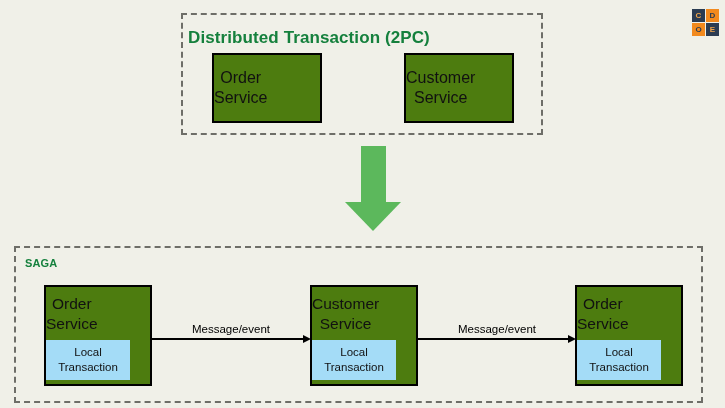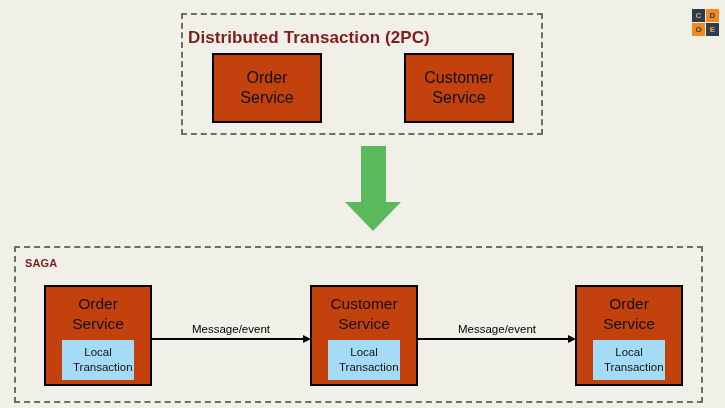--- a/index.html
+++ b/index.html
@@ -44,21 +44,21 @@
   
   .group {
     position: absolute;
     border: 2px dashed #6e6e68;
     background: transparent;
   }
   .group-title {
     position: absolute;
     font-weight: bold;
     letter-spacing: 0.1px;
-    color: #7f1d1d;
+    color: #15803d;
     white-space: nowrap;
   }
 
   #group-2pc {
     left: 181px;
     top: 13px;
     width: 362px;
     height: 122px;
   }
   #group-2pc .group-title {
@@ -75,25 +75,25 @@
   }
   #group-saga .group-title {
     left: 9px;
     top: 9px;
     font-size: 11px;
   }
 
   
   .service-box {
     position: absolute;
-    background: #c2410c;
+    background: #4d7c0f;
     border: 2px solid #000000;
     display: flex;
     flex-direction: column;
-    align-items: center;
+    align-items: flex-start;
   }
   .service-name {
     text-align: center;
     font-size: 15.5px;
     line-height: 1.26;
     color: #111;
     white-space: pre-line;
   }
 
   
@@ -107,21 +107,21 @@
   .service-box.with-chip { justify-content: flex-start; padding-top: 7px; }
 
   .local-chip {
     background: #a4dcf7;
     color: #111;
     text-align: center;
     font-size: 11.5px;
     line-height: 1.3;
     padding: 5px 11px;
     white-space: pre-line;
-    width: 72px;
+    width: 84px;
     margin-top: 7px;
   }
 
   #box-saga-1 { left: 44px;  top: 285px; width: 108px; height: 101px; }
   #box-saga-2 { left: 310px; top: 285px; width: 108px; height: 101px; }
   #box-saga-3 { left: 575px; top: 285px; width: 108px; height: 101px; }
 
   
   .msg-arrow {
     position: absolute;

